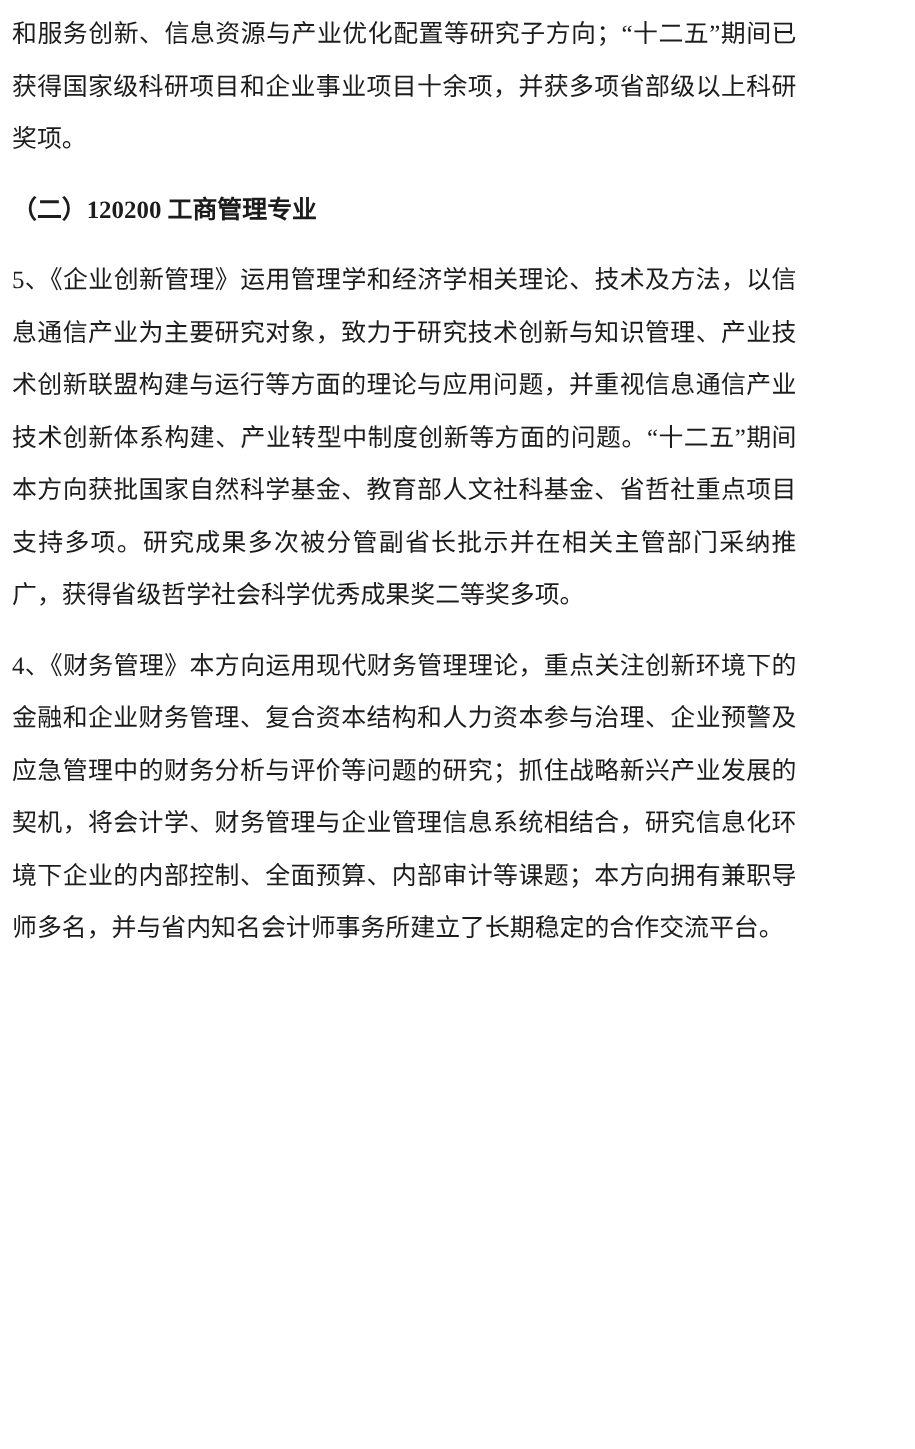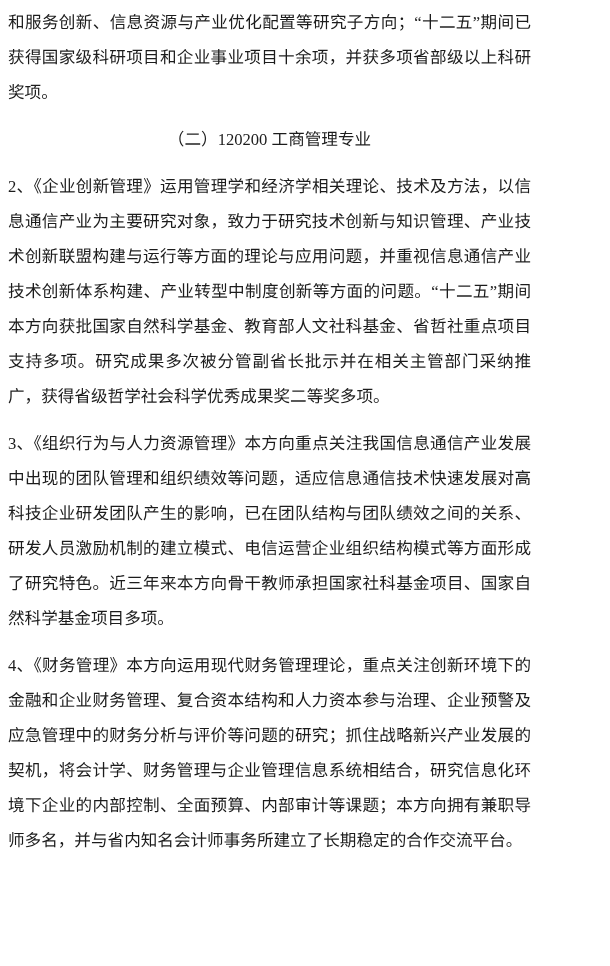--- a/index.html
+++ b/index.html
@@ -23,31 +23,30 @@
   }
   .para {
     margin: 0 0 12px 0;
     word-break: break-all;
   }
   .para:last-child {
     margin-bottom: 0;
   }
   .section-heading {
     margin: 0 0 12px 0;
-    font-weight: normal;
-    text-align: center;
+    font-weight: bold;
+    text-align: left;
   }
 </style>
 </head>
 <body>
 
 <div class="page">
   <p class="para">和服务创新、信息资源与产业优化配置等研究子方向；“十二五”期间已获得国家级科研项目和企业事业项目十余项，并获多项省部级以上科研奖项。</p>
 
   <p class="section-heading">（二）120200 工商管理专业</p>
 
-  <p class="para">2、《企业创新管理》运用管理学和经济学相关理论、技术及方法，以信息通信产业为主要研究对象，致力于研究技术创新与知识管理、产业技术创新联盟构建与运行等方面的理论与应用问题，并重视信息通信产业技术创新体系构建、产业转型中制度创新等方面的问题。“十二五”期间本方向获批国家自然科学基金、教育部人文社科基金、省哲社重点项目支持多项。研究成果多次被分管副省长批示并在相关主管部门采纳推广，获得省级哲学社会科学优秀成果奖二等奖多项。</p>
+  <p class="para">5、《企业创新管理》运用管理学和经济学相关理论、技术及方法，以信息通信产业为主要研究对象，致力于研究技术创新与知识管理、产业技术创新联盟构建与运行等方面的理论与应用问题，并重视信息通信产业技术创新体系构建、产业转型中制度创新等方面的问题。“十二五”期间本方向获批国家自然科学基金、教育部人文社科基金、省哲社重点项目支持多项。研究成果多次被分管副省长批示并在相关主管部门采纳推广，获得省级哲学社会科学优秀成果奖二等奖多项。</p>
 
 
-  <p class="para">3、《组织行为与人力资源管理》本方向重点关注我国信息通信产业发展中出现的团队管理和组织绩效等问题，适应信息通信技术快速发展对高科技企业研发团队产生的影响，已在团队结构与团队绩效之间的关系、研发人员激励机制的建立模式、电信运营企业组织结构模式等方面形成了研究特色。近三年来本方向骨干教师承担国家社科基金项目、国家自然科学基金项目多项。</p>
 
   <p class="para">4、《财务管理》本方向运用现代财务管理理论，重点关注创新环境下的金融和企业财务管理、复合资本结构和人力资本参与治理、企业预警及应急管理中的财务分析与评价等问题的研究；抓住战略新兴产业发展的契机，将会计学、财务管理与企业管理信息系统相结合，研究信息化环境下企业的内部控制、全面预算、内部审计等课题；本方向拥有兼职导师多名，并与省内知名会计师事务所建立了长期稳定的合作交流平台。</p>
 </div>
 
 </body></html>

